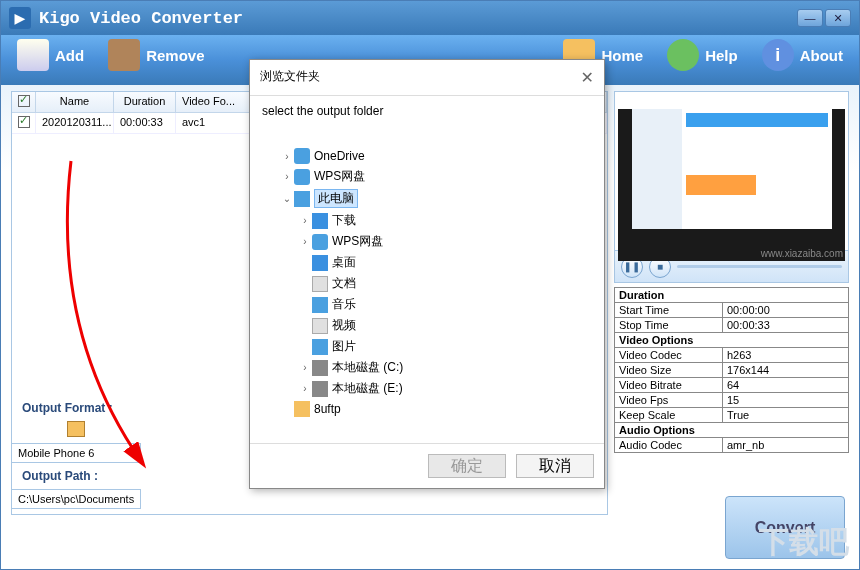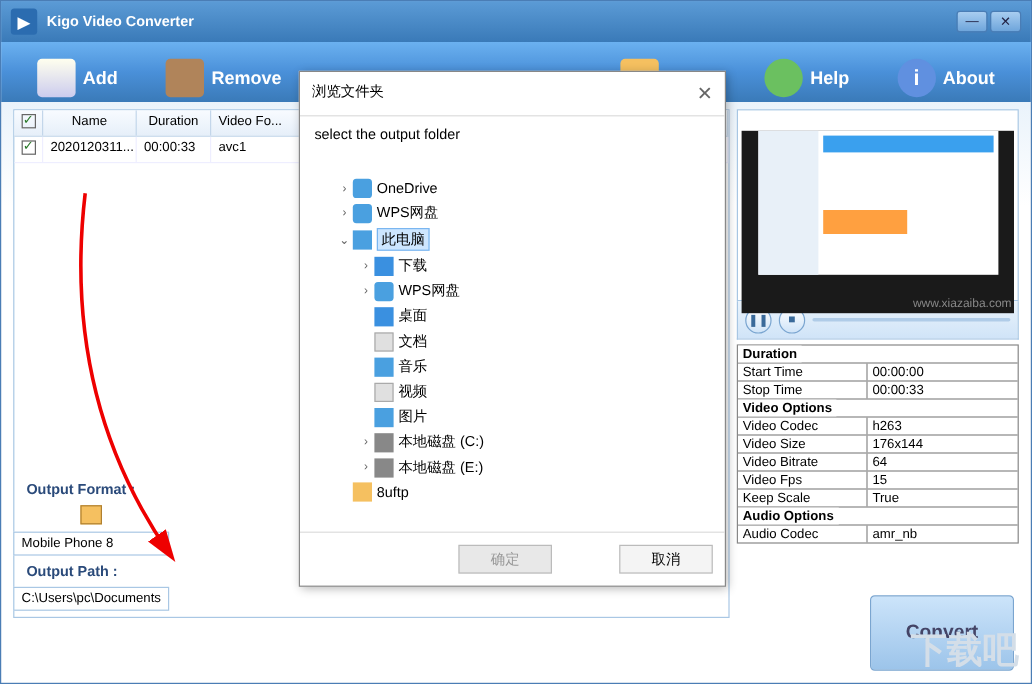--- a/index.html
+++ b/index.html
@@ -2,25 +2,25 @@
 <html><head>
 <meta charset="utf-8">
 <style>
 * { box-sizing: border-box; margin: 0; padding: 0; font-family: Tahoma, Arial, sans-serif; }
 body { width: 860px; height: 570px; background: #f0f0f0; overflow: hidden; position: relative; }
 
 .window { width: 860px; height: 570px; background: linear-gradient(to bottom, #5191d2 0%, #cce2f6 8%, #eaf3fb 15%, #ffffff 30%); border: 1px solid #4a7db5; position: relative; }
 
 .titlebar { height: 34px; display: flex; align-items: center; padding: 0 8px; background: linear-gradient(to bottom, #5b9bd6, #3a7ab8); color: #fff; }
 .titlebar-icon { width: 22px; height: 22px; background: #2b6cb0; border-radius: 3px; margin-right: 8px; display: flex; align-items: center; justify-content: center; font-size: 14px; }
-.titlebar-title { font-size: 12px; font-weight: bold; flex: 1; }
+.titlebar-title { font-size: 17px; font-weight: bold; flex: 1; font-family: Liberation Mono, monospace; }
 .win-btns { display: flex; gap: 2px; }
 .win-btn { width: 26px; height: 18px; background: linear-gradient(to bottom,#a8cdf0,#6ea5db); border: 1px solid #4a7db5; border-radius: 3px; display: flex; align-items: center; justify-content: center; font-size: 11px; color: #224; cursor: pointer; }
 
-.toolbar { height: 50px; background: linear-gradient(to bottom, #6bb1f0, #4a90d9, #3a7ab8); display: flex; align-items: flex-end; padding: 0 20px; gap: 20px; }
+.toolbar { height: 50px; background: linear-gradient(to bottom, #6bb1f0, #4a90d9, #3a7ab8); display: flex; align-items: flex-start; padding: 0 6px; gap: 4px; }
 .tool-btn { display: flex; align-items: center; gap: 6px; padding: 4px 10px; color: #fff; font-size: 15px; font-weight: bold; cursor: pointer; }
 .tool-icon { width: 32px; height: 32px; background: #d0e4f8; border-radius: 4px; }
 .tool-icon.add { background: linear-gradient(#ffe,#cce); }
 .tool-icon.remove { background: #b0845a; }
 .tool-icon.home { background: #f5c060; }
 .tool-icon.help { background: #6bc060; border-radius: 50%; }
 .tool-icon.about { background: #6090e0; border-radius: 50%; color:#fff; display:flex;align-items:center;justify-content:center;font-size:18px;font-weight:bold; }
 .toolbar-spacer { flex: 1; }
 
 .content { display: flex; padding: 6px 10px 0 10px; gap: 6px; height: 430px; }
@@ -82,21 +82,21 @@
 .ic-pc { background: #4aa0e0; }
 .ic-down { background: #3a90e0; }
 .ic-desk { background: #3a90e0; }
 .ic-doc { background: #e0e0e0; border: 1px solid #aaa; }
 .ic-music { background: #4aa0e0; }
 .ic-video { background: #e0e0e0; border: 1px solid #aaa; }
 .ic-pic { background: #4aa0e0; }
 .ic-disk { background: #888; }
 .ic-folder { background: #f5c060; }
 .dialog-footer { padding: 10px; display: flex; justify-content: flex-end; gap: 10px; border-top: 1px solid #ddd; }
-.dlg-btn { width: 78px; height: 24px; border: 1px solid #bbb; background: #f4f4f4; font-size: 12px; cursor: pointer; margin-left: 46px; }
+.dlg-btn { width: 78px; height: 24px; border: 1px solid #bbb; background: #f4f4f4; font-size: 16px; cursor: pointer; }
 .dlg-btn.primary { background: #e8e8e8; color: #999; }
 
 .red-arrow { position: absolute; top: 150px; left: 40px; z-index: 50; pointer-events: none; }
 
 .bg-watermark { position: absolute; right: 10px; bottom: 6px; color: #d4dee8; font-size: 30px; font-weight: bold; z-index: 0; }
 </style>
 </head>
 <body>
 
 <div class="window">
@@ -214,21 +214,21 @@
             <div class="opt-v">amr_nb</div>
           </div>
       </div>
     </div>
   </div>
 
   <div class="bottom-bar">
     <div class="field-row">
       <div class="field-label">Output Format :</div>
       <div class="field-icon"></div>
-      <div class="field-input">Mobile Phone 8</div>
+      <div class="field-input">Mobile Phone 6</div>
     </div>
     <div class="field-row">
       <div class="field-label">Output Path :</div>
       <div class="field-input">C:\Users\pc\Documents</div>
     </div>
   </div>
 
   <div class="convert-btn">
     <span>Convert</span>
   </div>

